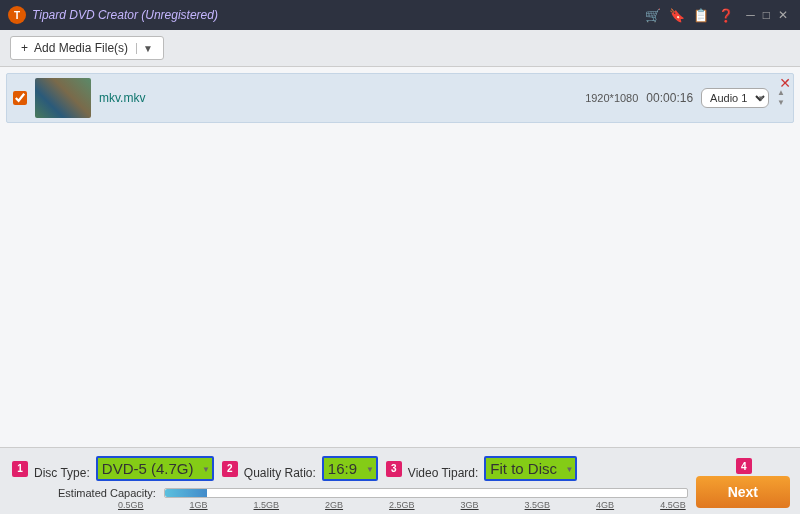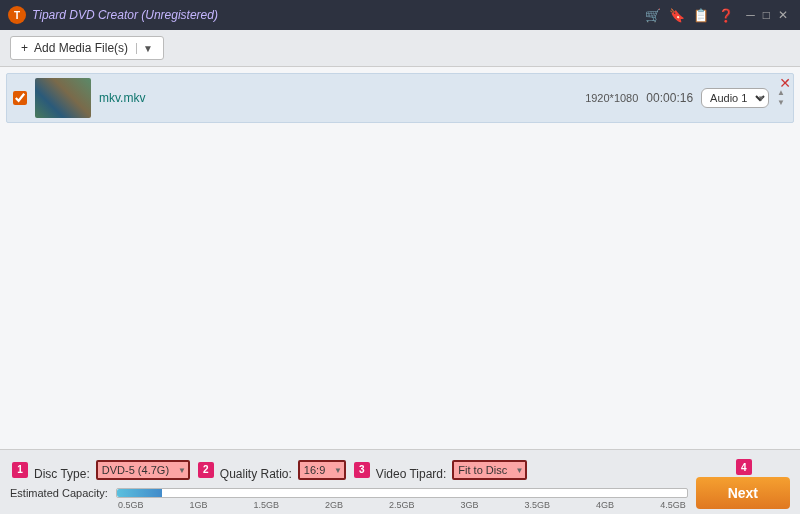--- a/index.html
+++ b/index.html
@@ -213,25 +213,25 @@
     }
 
     .setting-label {
       font-size: 12px;
       color: #333;
       white-space: nowrap;
       margin-top: 9px;
     }
 
     .setting-select {
-      border: 2px solid #7f1d1d;
+      border: 2px solid #1d4ed8;
       border-radius: 2px;
       padding: 2px 18px 2px 4px;
-      font-size: 11px;
-      background: #fca5a5;
+      font-size: 15px;
+      background: #84cc16;
       cursor: pointer;
       color: #333;
       -webkit-appearance: none;
       appearance: none;
       position: relative;
     }
 
     .select-wrapper {
       position: relative;
       display: inline-block;
@@ -265,20 +265,21 @@
     .capacity-row {
       display: flex;
       align-items: center;
       gap: 8px;
     }
 
     .capacity-label {
       font-size: 11px;
       color: #333;
       white-space: nowrap;
+      margin-left: 48px;
     }
 
     .capacity-bar-container {
       flex: 1;
       height: 10px;
       background: white;
       border: 1px solid #bbb;
       border-radius: 2px;
       position: relative;
       overflow: visible;
@@ -289,20 +290,21 @@
       background: linear-gradient(to right, #5bc0de, #428bca);
       width: 8%;
       border-radius: 2px 0 0 2px;
     }
 
     .capacity-ticks {
       display: flex;
       justify-content: space-between;
       padding: 0 2px;
       margin-top: 1px;
+      text-decoration: underline;
     }
 
     .capacity-tick {
       font-size: 9px;
       color: #666;
     }
 
     .next-btn {
       background: linear-gradient(to bottom, #f5a030, #e07820);
       color: white;

